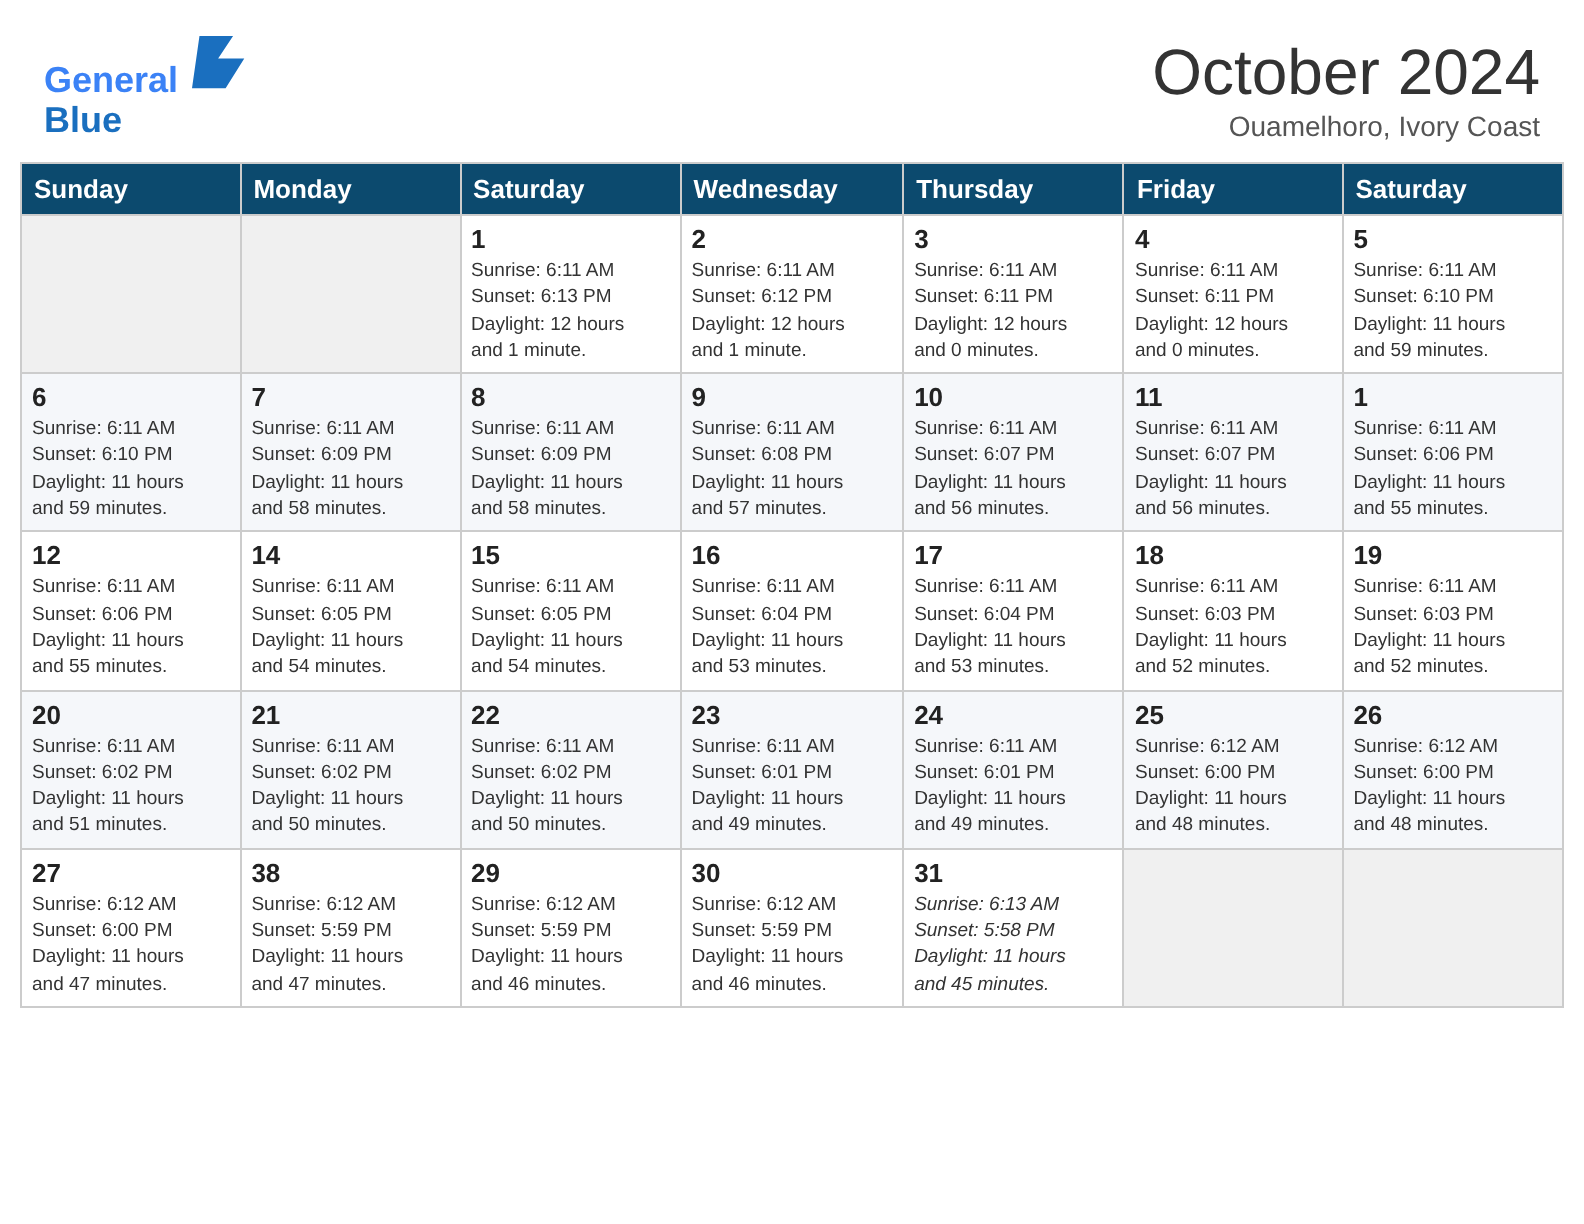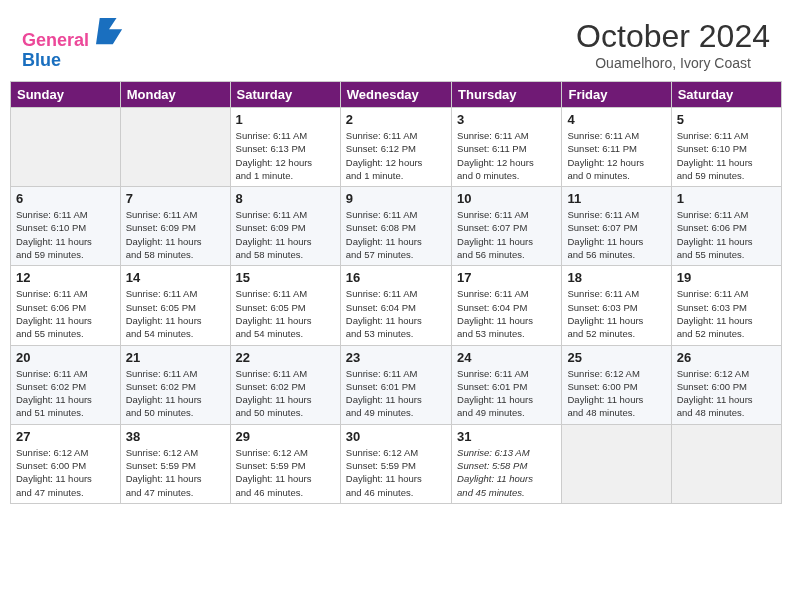--- a/index.html
+++ b/index.html
@@ -20,47 +20,46 @@
       display: flex;
       align-items: center;
     }
     .logo-text {
       font-size: 18px;
       font-weight: bold;
       color: #333;
       line-height: 1.1;
     }
     .logo-text span {
-      color: #ec4899;
+      color: #3b82f6;
     }
     .logo-icon {
       width: 28px;
       height: 28px;
       margin-left: 2px;
     }
     .title-block {
       text-align: right;
     }
     .month-title {
       font-size: 32px;
       font-weight: normal;
       color: #333;
     }
     .subtitle {
       font-size: 14px;
       color: #555;
-      text-align: center;
     }
     .calendar {
       width: 100%;
       border-collapse: collapse;
       margin-top: 6px;
     }
     .calendar th {
-      background-color: #701a75;
+      background-color: #0c4a6e;
       color: #fff;
       text-align: left;
       padding: 5px 6px;
       font-size: 13px;
       border: 1px solid #ccc;
     }
     .calendar td {
       vertical-align: top;
       border: 1px solid #ccc;
       padding: 4px 5px;

